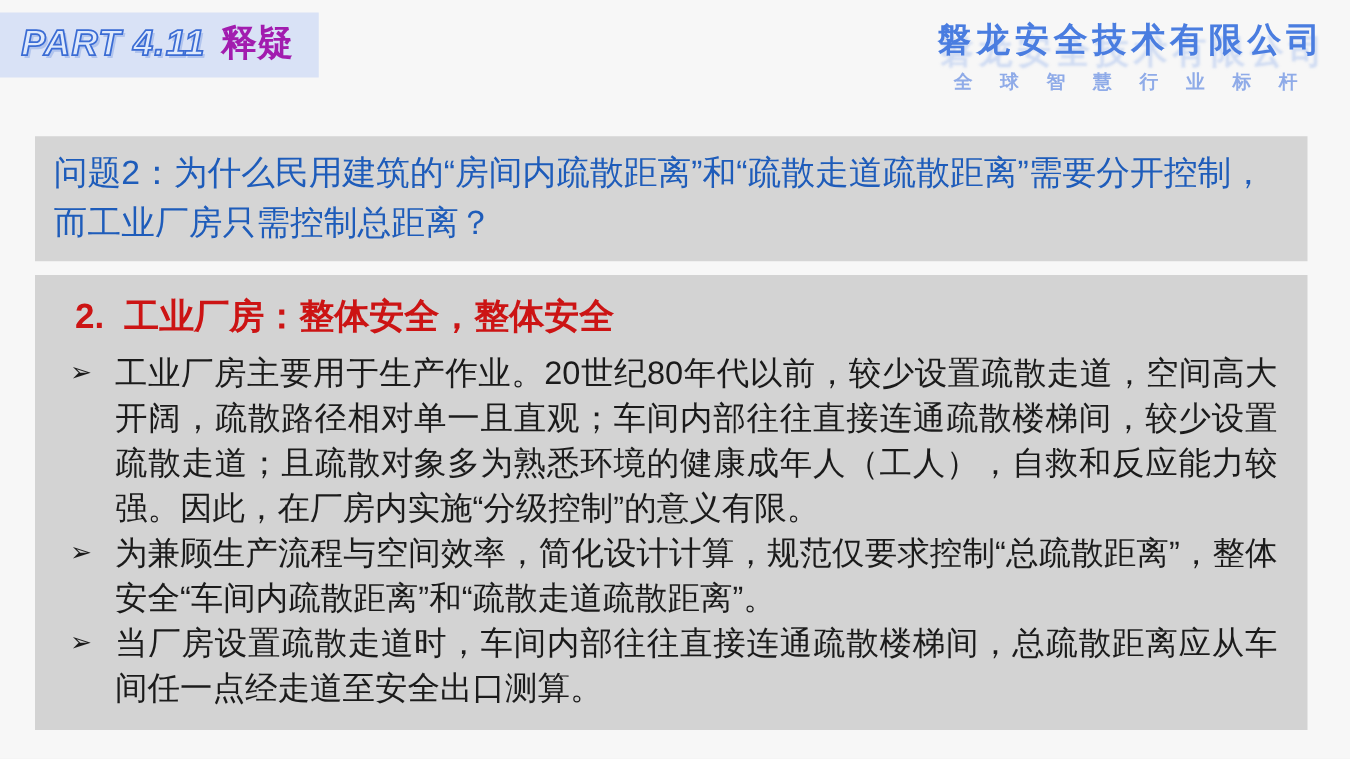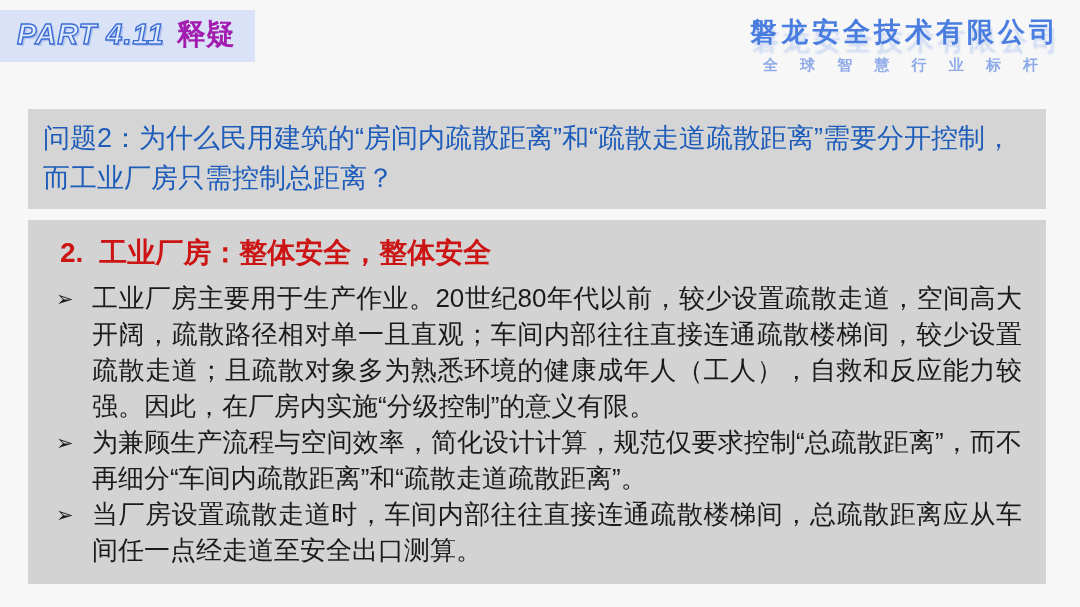--- a/index.html
+++ b/index.html
@@ -109,21 +109,21 @@
       <span>工业厂房：整体安全，整体安全</span>
     </div>
 
     <ul class="bullet-list">
       <li class="bullet-item">
         <span class="bullet-marker">➢</span>
         <span>工业厂房主要用于生产作业。20世纪80年代以前，较少设置疏散走道，空间高大开阔，疏散路径相对单一且直观；车间内部往往直接连通疏散楼梯间，较少设置疏散走道；且疏散对象多为熟悉环境的健康成年人（工人），自救和反应能力较强。因此，在厂房内实施“分级控制”的意义有限。</span>
       </li>
       <li class="bullet-item">
         <span class="bullet-marker">➢</span>
-        <span>为兼顾生产流程与空间效率，简化设计计算，规范仅要求控制“总疏散距离”，而不再细分“车间内疏散距离”和“疏散走道疏散距离”。</span>
+        <span>为兼顾生产流程与空间效率，简化设计计算，规范仅要求控制“总疏散距离”，整体安全“车间内疏散距离”和“疏散走道疏散距离”。</span>
       </li>
       <li class="bullet-item">
         <span class="bullet-marker">➢</span>
         <span>当厂房设置疏散走道时，车间内部往往直接连通疏散楼梯间，总疏散距离应从车间任一点经走道至安全出口测算。</span>
       </li>
     </ul>
   </div>
 
 </div>
 

